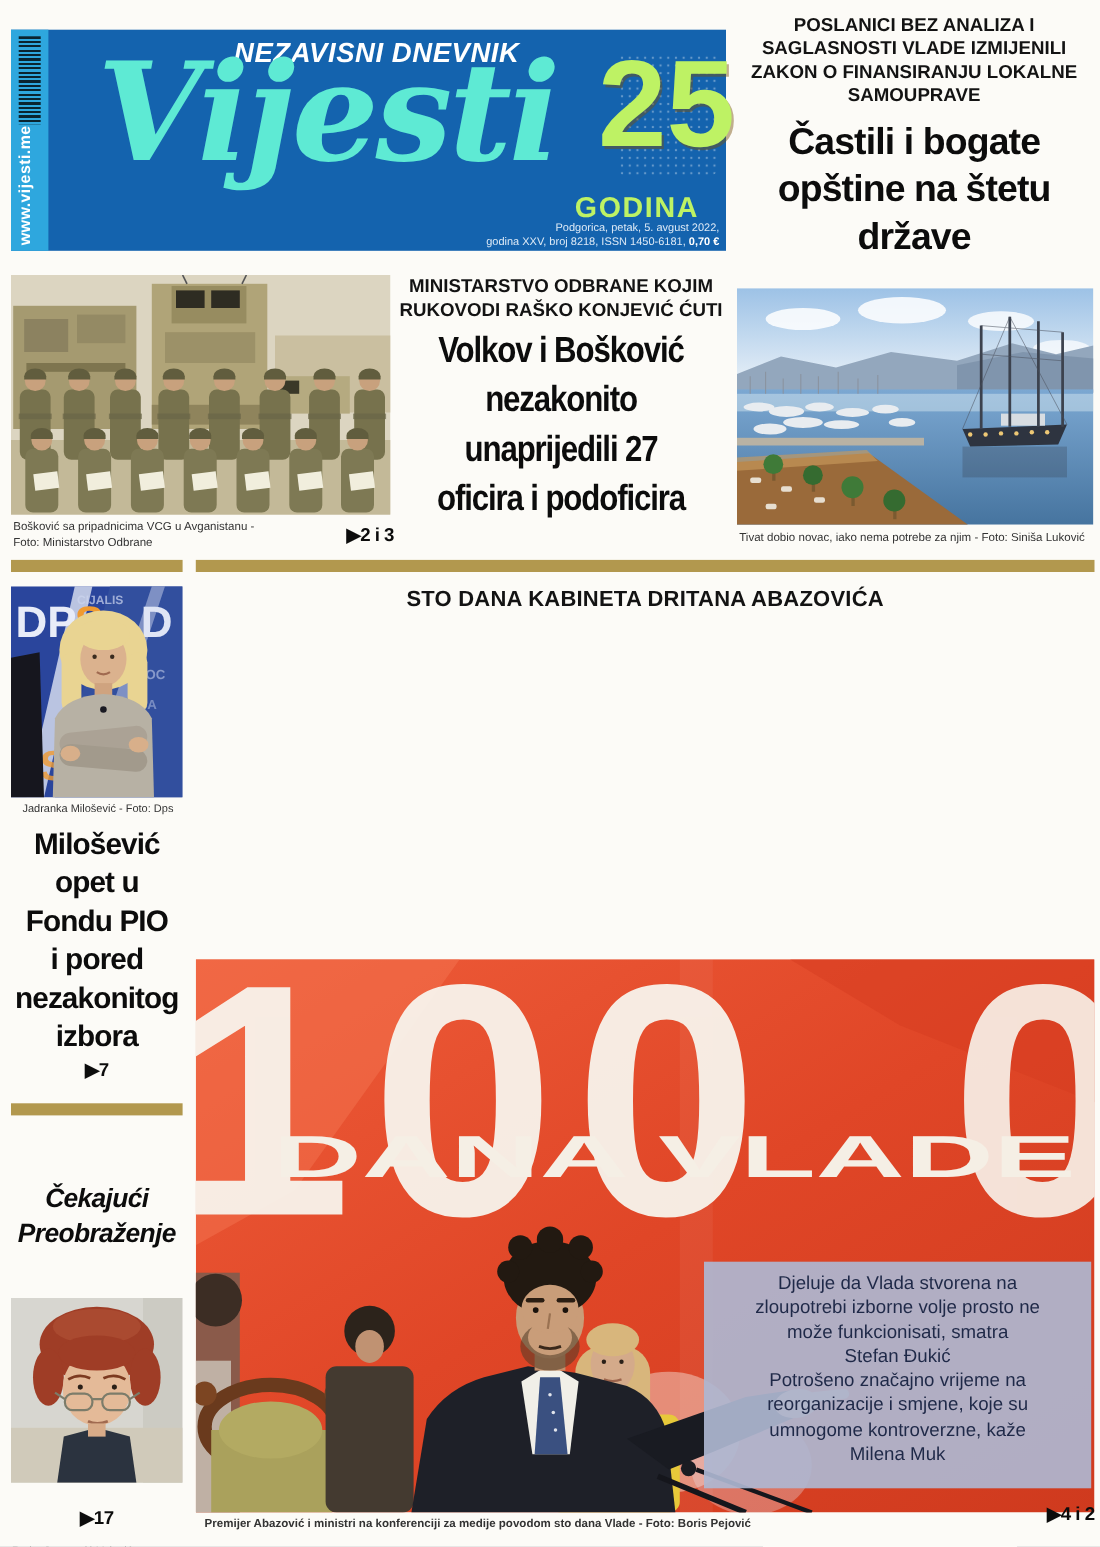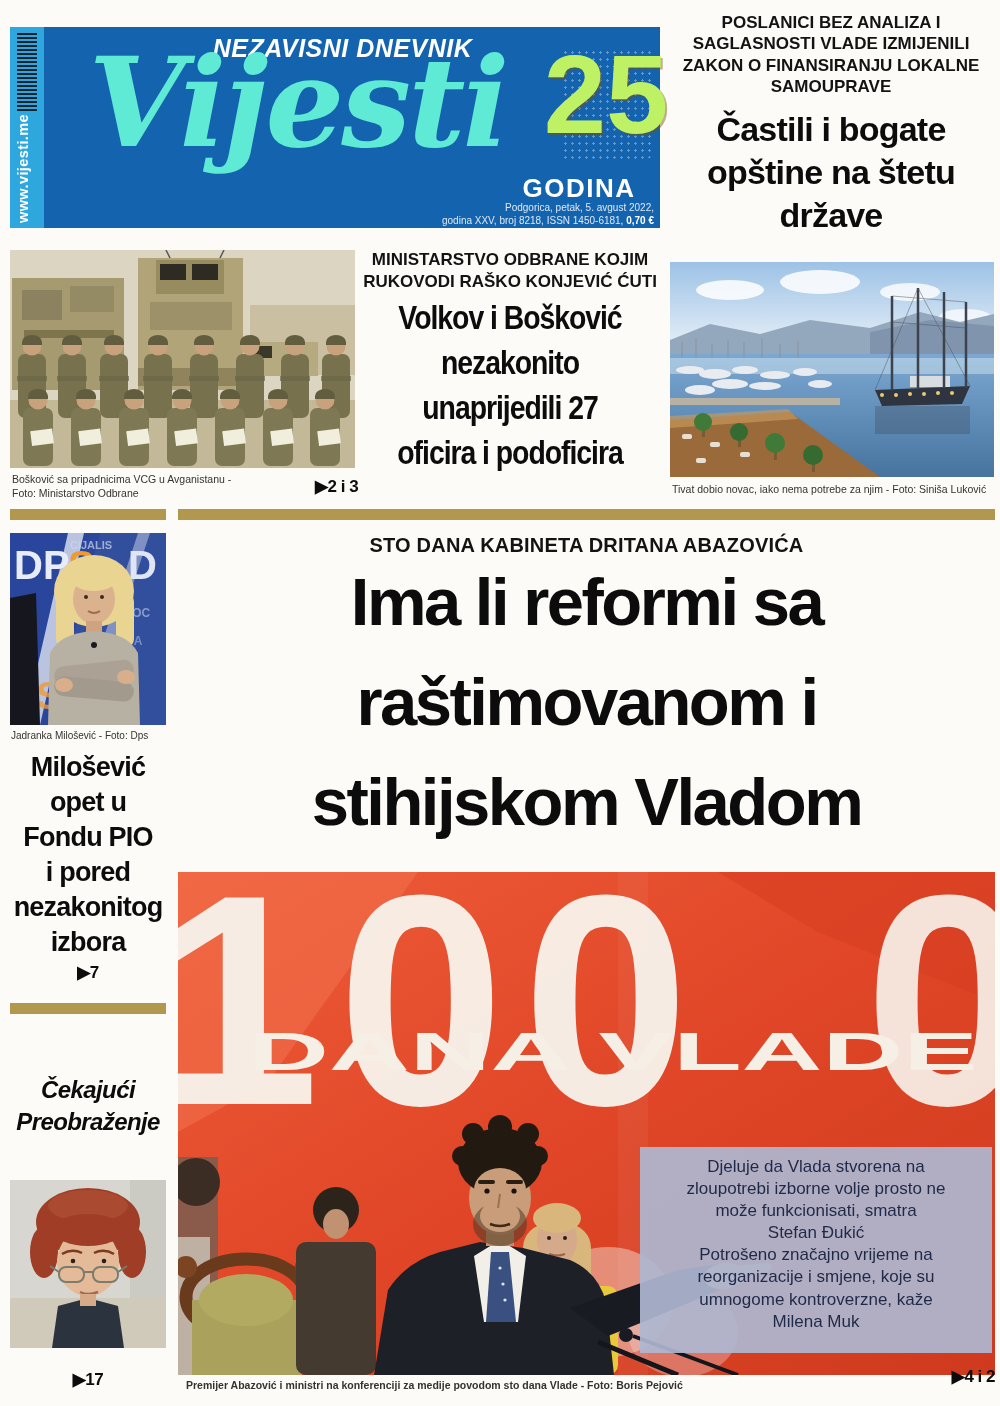--- a/index.html
+++ b/index.html
@@ -27,21 +27,21 @@
     font-size:25px;font-weight:bold;font-style:italic;letter-spacing:.5px;}
   #logo{left:50px;top:8px;width:475px;text-align:center;color:#5eead4;
     font-family:"DejaVu Serif",serif;font-style:italic;font-weight:bold;
     font-size:124px;line-height:1.1;letter-spacing:-3px;}
   #speckle{left:552px;top:22px;width:90px;height:110px;border-radius:5px;
     background-image:radial-gradient(rgba(255,255,255,.34) 1.2px,rgba(0,0,0,0) 1.4px);
     background-size:7px 7px;}
   #anniv25{left:516px;top:6px;width:160px;text-align:center;font-size:112px;
     font-weight:bold;color:#bef264;text-shadow:2px 2px 0 rgba(120,80,10,.45);line-height:1.1;}
   #godina{left:486px;top:146px;width:166px;text-align:center;font-size:26px;
-    font-weight:bold;color:#ffffff;letter-spacing:1.5px;}
+    font-weight:bold;color:#bef264;letter-spacing:1.5px;}
   #issue{right:6px;top:174px;text-align:right;font-size:10px;line-height:1.32;color:#dce9f6;}
   #issue b{color:#ffffff;}
   
   .photo{display:block;}
   svg text{font-family:"Liberation Sans",sans-serif;font-weight:bold;}
   
   #quotebox{left:640px;top:1147px;width:352px;min-height:206px;padding:9px 12px;
     background:rgba(174,183,209,.92);color:#1f2948;font-size:17px;line-height:1.3;
     text-align:center;}
   #quotebox p{margin:0;}
@@ -252,21 +252,21 @@
       <path d="M 78,78 Q 84,82 90,78" stroke="#a06a50" stroke-width="2" fill="none"></path>
       <rect x="76" y="88" width="16" height="14" fill="#cfa37f"></rect>
       <path d="M 38,192 L 40,120 Q 50,100 84,98 Q 118,100 128,120 L 130,192 Z" fill="#b7b1a4"></path>
       <rect x="44" y="130" width="80" height="20" rx="10" fill="#aba295" transform="rotate(-6 84 140)"></rect>
       <rect x="44" y="146" width="80" height="20" rx="10" fill="#a29a8c" transform="rotate(5 84 156)"></rect>
       <ellipse cx="54" cy="152" rx="9" ry="7" fill="#d8af8a"></ellipse>
       <ellipse cx="116" cy="144" rx="9" ry="7" fill="#d8af8a"></ellipse>
       <circle cx="84" cy="112" r="3" fill="#1a1a22"></circle>
     </g>
   </svg>
-  <div class="abs caption" style="left:11px;top:729px;width:156px;font-size:10px;">Jadranka Milošević - Foto: Dps</div>
+  <div class="abs caption" style="left:11px;top:729px;width:156px;font-size:10px;text-align:center;">Jadranka Milošević - Foto: Dps</div>
   <div class="abs headline pre" style="left:10px;top:750px;width:156px;font-size:27px;line-height:1.3;letter-spacing:-.8px;">Milošević
 opet u
 Fondu PIO
 i pored
 nezakonitog
 izbora</div>
   <div class="abs pageref" style="left:10px;top:962px;width:156px;text-align:center;"><span>▶</span><span>7</span></div>
 
   <div class="abs goldbar" style="left:10px;top:1003px;width:156px;"></div>
 
@@ -294,23 +294,20 @@
       <line x1="49" y1="92" x2="40" y2="86" stroke="#7c7c6a" stroke-width="2"></line>
       <line x1="108" y1="92" x2="117" y2="86" stroke="#7c7c6a" stroke-width="2"></line>
       <path d="M 70,112 Q 78,116 88,112" stroke="#a06a50" stroke-width="2.5" fill="none"></path>
       <rect x="70" y="114" width="16" height="12" fill="#d8ab88"></rect>
     </g>
   </svg>
   <div class="abs caption" style="left:11px;top:1404px;width:156px;font-size:10px;">Ratka Jovanović-Vukotić</div>
   <div class="abs pageref" style="left:10px;top:1369px;width:156px;text-align:center;"><span>▶</span><span>17</span></div>
 
   <div class="abs kicker" style="left:178px;top:534px;width:817px;font-size:20px;letter-spacing:.2px;">STO DANA KABINETA DRITANA ABAZOVIĆA</div>
-  <div class="abs headline pre" style="left:178px;top:552px;width:817px;font-size:67px;line-height:1.49;letter-spacing:-2.5px;">Ima li reformi sa
-raštimovanom i
-stihijskom Vladom</div>
 
   <svg class="abs photo" style="left:178px;top:872px;" width="817" height="503" viewBox="0 0 817 503">
     <defs>
       <linearGradient id="redg" x1="0" y1="0" x2="1" y2="1">
         <stop offset="0" stop-color="#ee5c39"></stop>
           <stop offset=".5" stop-color="#e04627"></stop>
           <stop offset="1" stop-color="#cf3a1e"></stop>
       </linearGradient>
     </defs>
     <rect width="817" height="503" fill="url(#redg)"></rect>

